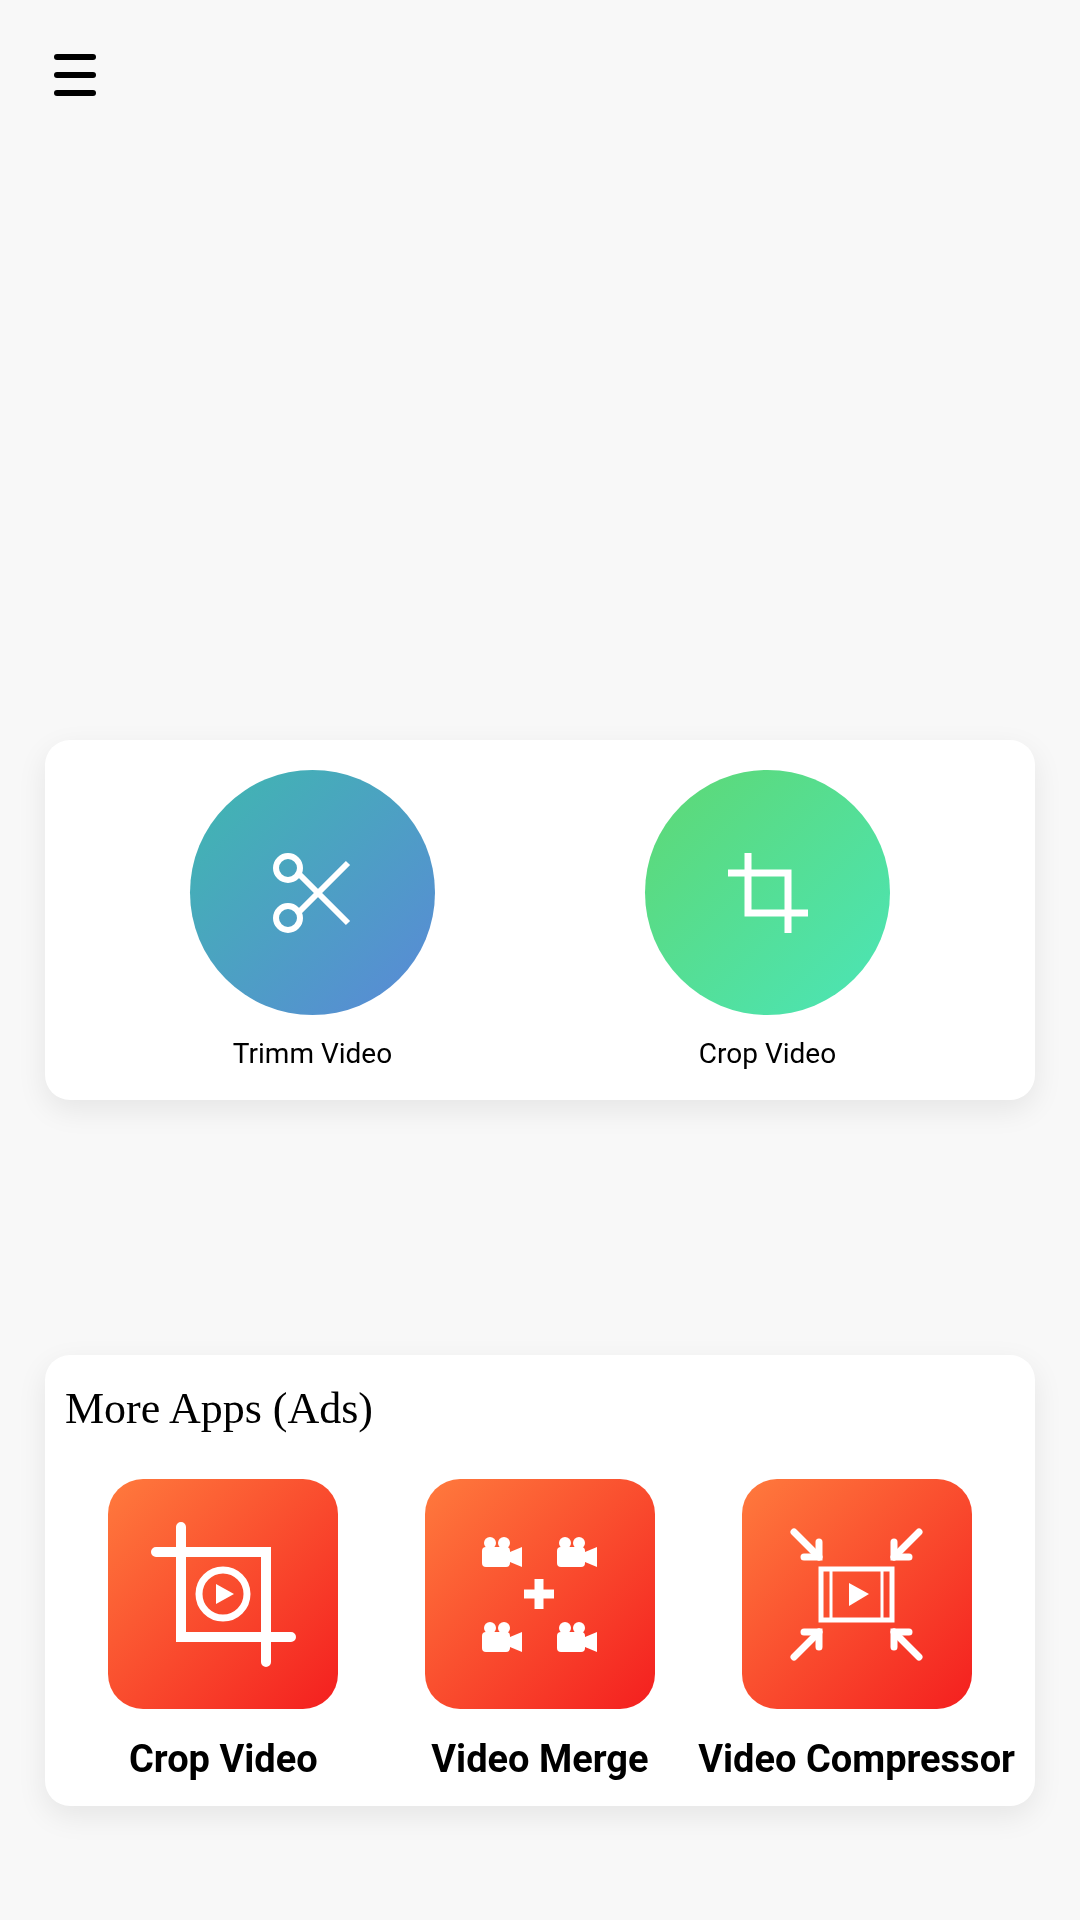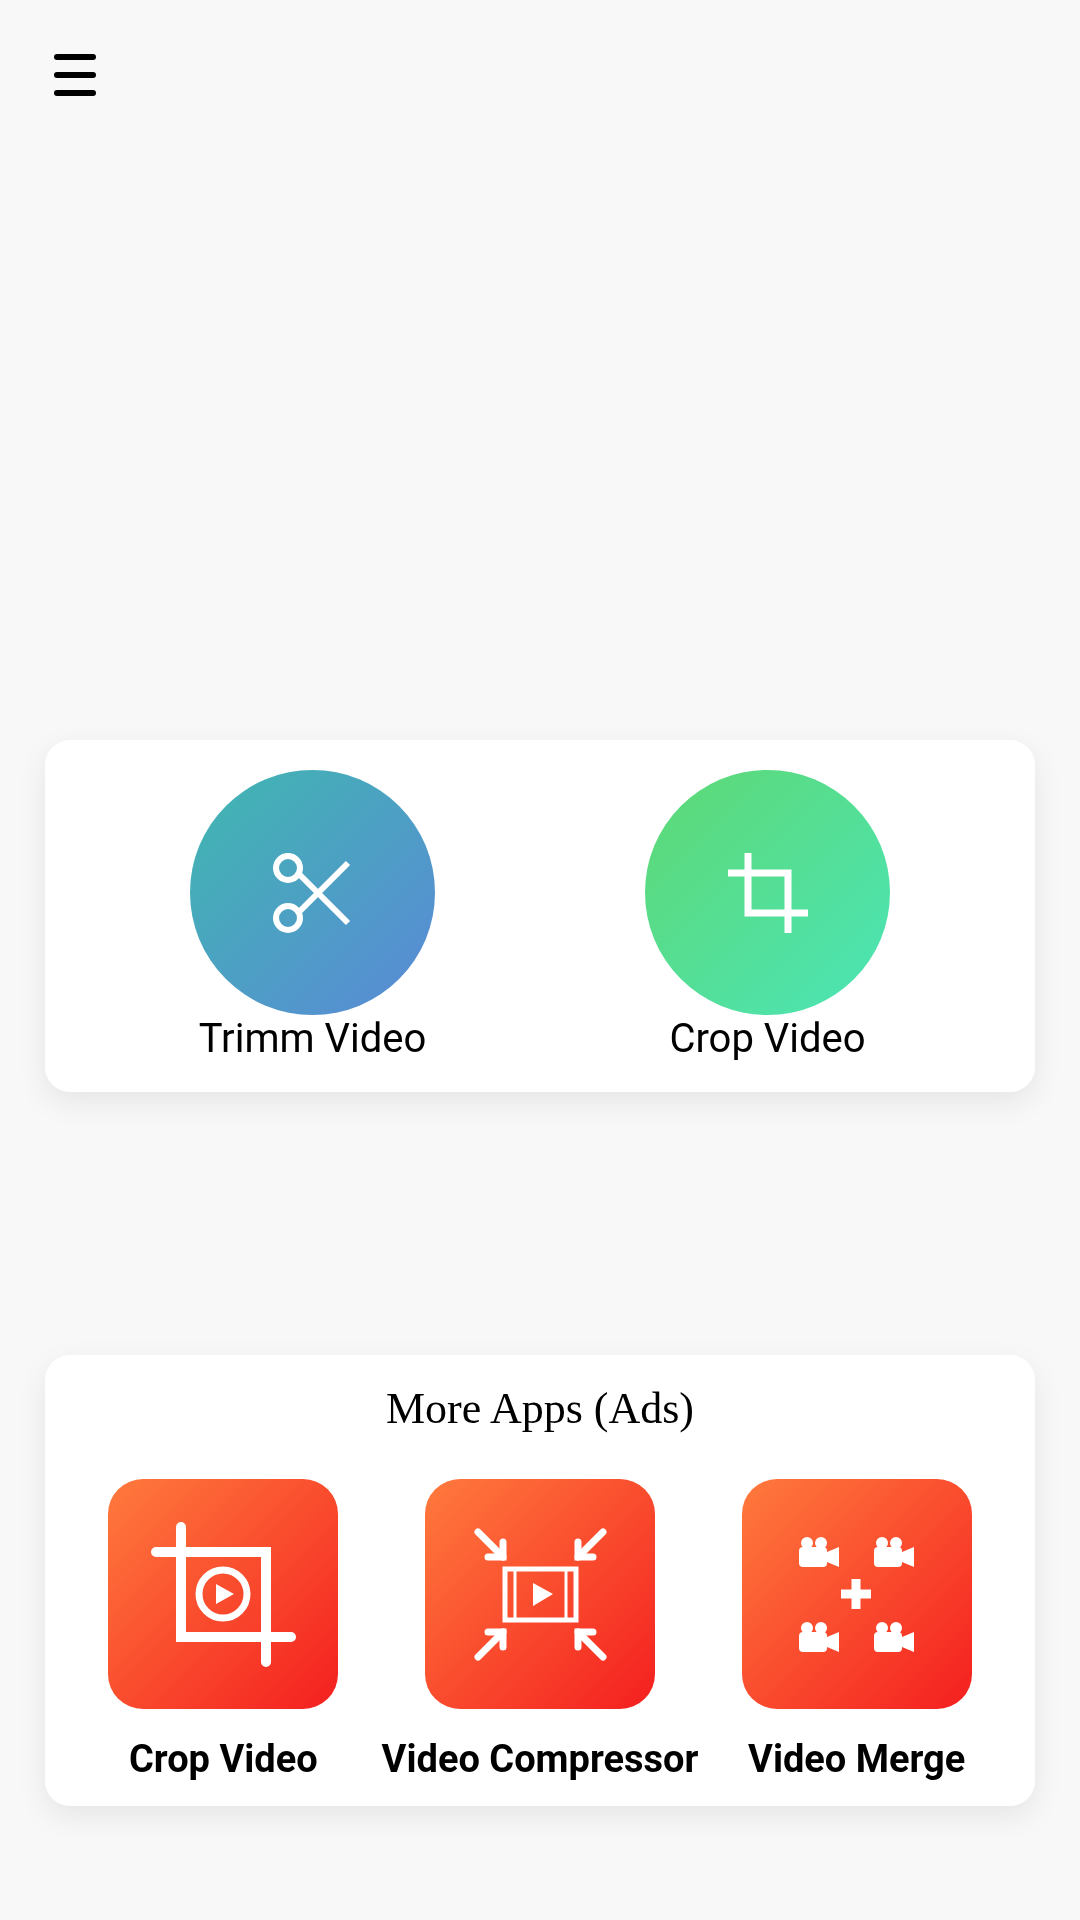--- a/index.html
+++ b/index.html
@@ -75,38 +75,39 @@
 
 .circle-crop {
   background: linear-gradient(135deg, #5ed873 0%, #4be5b8 100%);
 }
 
 .circle-creations {
   background: linear-gradient(135deg, #a862f1 0%, #4d9cf5 100%);
 }
 
 .main-item .label {
-  font-size: 40px;
+  margin-top: 22px;
+  font-size: 28px;
   color: #000;
   font-weight: 400;
 }
 
 .ads-card {
   position: absolute;
   top: 1355px;
   left: 45px;
   right: 45px;
   background: #fff;
   border-radius: 25px;
   box-shadow: 0 10px 30px rgba(0,0,0,0.08);
   padding: 28px 20px 25px 20px;
 }
 
 .ads-title {
-  text-align: center;
+  text-align: left;
   font-size: 44px;
   color: #000;
   font-family: Georgia, serif;
   font-weight: 400;
   margin-bottom: 45px;
 }
 
 .ads-row {
   display: flex;
   justify-content: space-around;
@@ -191,69 +192,69 @@
           <path d="M 20 45 L 130 45 L 130 155"></path>
           <circle cx="87" cy="87" r="24" stroke-width="7"></circle>
           <polygon points="80,77 80,97 98,87" fill="#fff" stroke="none"></polygon>
         </svg>
       </div>
       <div class="ad-label">Crop Video</div>
     </div>
 
     <div class="ad-item">
       <div class="ad-icon">
+        <svg width="175" height="175" viewBox="0 0 175 175" fill="none" stroke="#fff" stroke-width="6">
+
+          <g transform="translate(30,30)">
+            <rect x="0" y="10" width="28" height="20" rx="4" fill="#fff" stroke="none"></rect>
+            <polygon points="28,15 40,10 40,30 28,25" fill="#fff" stroke="none"></polygon>
+            <circle cx="8" cy="6" r="6" fill="#fff" stroke="none"></circle>
+            <circle cx="22" cy="6" r="6" fill="#fff" stroke="none"></circle>
+          </g>
+          <g transform="translate(105,30)">
+            <rect x="0" y="10" width="28" height="20" rx="4" fill="#fff" stroke="none"></rect>
+            <polygon points="28,15 40,10 40,30 28,25" fill="#fff" stroke="none"></polygon>
+            <circle cx="8" cy="6" r="6" fill="#fff" stroke="none"></circle>
+            <circle cx="22" cy="6" r="6" fill="#fff" stroke="none"></circle>
+          </g>
+          <g transform="translate(30,115)">
+            <rect x="0" y="10" width="28" height="20" rx="4" fill="#fff" stroke="none"></rect>
+            <polygon points="28,15 40,10 40,30 28,25" fill="#fff" stroke="none"></polygon>
+            <circle cx="8" cy="6" r="6" fill="#fff" stroke="none"></circle>
+            <circle cx="22" cy="6" r="6" fill="#fff" stroke="none"></circle>
+          </g>
+          <g transform="translate(105,115)">
+            <rect x="0" y="10" width="28" height="20" rx="4" fill="#fff" stroke="none"></rect>
+            <polygon points="28,15 40,10 40,30 28,25" fill="#fff" stroke="none"></polygon>
+            <circle cx="8" cy="6" r="6" fill="#fff" stroke="none"></circle>
+            <circle cx="22" cy="6" r="6" fill="#fff" stroke="none"></circle>
+          </g>
+          <line x1="87" y1="72" x2="87" y2="102" stroke-width="9"></line>
+          <line x1="72" y1="87" x2="102" y2="87" stroke-width="9"></line>
+        </svg>
+      </div>
+      <div class="ad-label">Video Merge</div>
+    </div>
+
+    <div class="ad-item">
+      <div class="ad-icon">
         <svg width="175" height="175" viewBox="0 0 175 175" fill="none" stroke="#fff" stroke-width="7" stroke-linecap="round">
 
           <line x1="25" y1="25" x2="50" y2="50"></line>
           <polyline points="35,50 50,50 50,35"></polyline>
           <line x1="150" y1="25" x2="125" y2="50"></line>
           <polyline points="140,50 125,50 125,35"></polyline>
           <line x1="25" y1="150" x2="50" y2="125"></line>
           <polyline points="35,125 50,125 50,140"></polyline>
           <line x1="150" y1="150" x2="125" y2="125"></line>
           <polyline points="140,125 125,125 125,140"></polyline>
 
           <rect x="52" y="62" width="71" height="51" stroke-width="5"></rect>
           <line x1="62" y1="62" x2="62" y2="113" stroke-width="3"></line>
           <line x1="113" y1="62" x2="113" y2="113" stroke-width="3"></line>
           <polygon points="80,76 80,99 100,87" fill="#fff" stroke="none"></polygon>
         </svg>
       </div>
       <div class="ad-label">Video Compressor</div>
     </div>
 
-    <div class="ad-item">
-      <div class="ad-icon">
-        <svg width="175" height="175" viewBox="0 0 175 175" fill="none" stroke="#fff" stroke-width="6">
-
-          <g transform="translate(30,30)">
-            <rect x="0" y="10" width="28" height="20" rx="4" fill="#fff" stroke="none"></rect>
-            <polygon points="28,15 40,10 40,30 28,25" fill="#fff" stroke="none"></polygon>
-            <circle cx="8" cy="6" r="6" fill="#fff" stroke="none"></circle>
-            <circle cx="22" cy="6" r="6" fill="#fff" stroke="none"></circle>
-          </g>
-          <g transform="translate(105,30)">
-            <rect x="0" y="10" width="28" height="20" rx="4" fill="#fff" stroke="none"></rect>
-            <polygon points="28,15 40,10 40,30 28,25" fill="#fff" stroke="none"></polygon>
-            <circle cx="8" cy="6" r="6" fill="#fff" stroke="none"></circle>
-            <circle cx="22" cy="6" r="6" fill="#fff" stroke="none"></circle>
-          </g>
-          <g transform="translate(30,115)">
-            <rect x="0" y="10" width="28" height="20" rx="4" fill="#fff" stroke="none"></rect>
-            <polygon points="28,15 40,10 40,30 28,25" fill="#fff" stroke="none"></polygon>
-            <circle cx="8" cy="6" r="6" fill="#fff" stroke="none"></circle>
-            <circle cx="22" cy="6" r="6" fill="#fff" stroke="none"></circle>
-          </g>
-          <g transform="translate(105,115)">
-            <rect x="0" y="10" width="28" height="20" rx="4" fill="#fff" stroke="none"></rect>
-            <polygon points="28,15 40,10 40,30 28,25" fill="#fff" stroke="none"></polygon>
-            <circle cx="8" cy="6" r="6" fill="#fff" stroke="none"></circle>
-            <circle cx="22" cy="6" r="6" fill="#fff" stroke="none"></circle>
-          </g>
-          <line x1="87" y1="72" x2="87" y2="102" stroke-width="9"></line>
-          <line x1="72" y1="87" x2="102" y2="87" stroke-width="9"></line>
-        </svg>
-      </div>
-      <div class="ad-label">Video Merge</div>
-    </div>
-
   </div>
 </div>
 
 </body></html>

